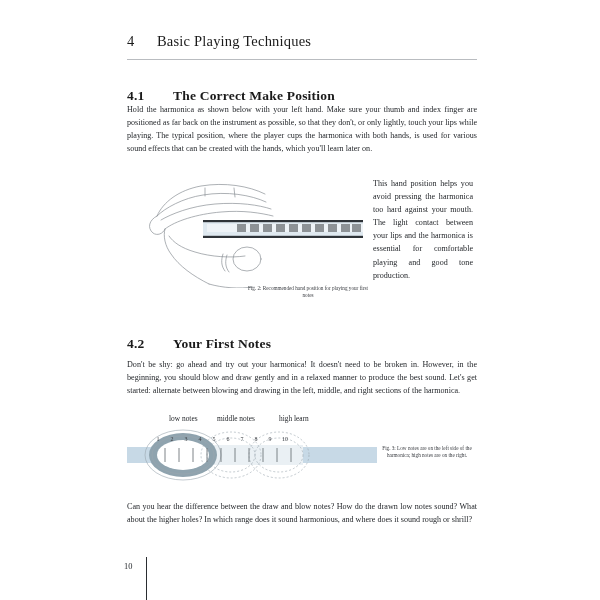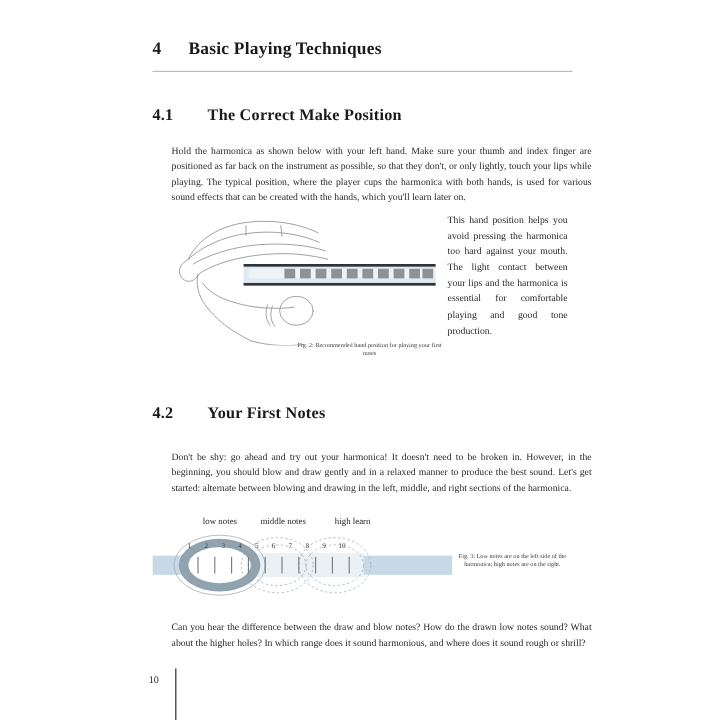--- a/index.html
+++ b/index.html
@@ -27,21 +27,21 @@
     top: 0;
     width: 350px;
   }
 
   
   .chapter-head {
     position: absolute;
     left: 0;
     top: 33px;
     width: 350px;
-    font-weight: bold;
+    font-weight: normal;
     font-size: 14.5px;
     letter-spacing: 0.2px;
     white-space: nowrap;
   }
   .chapter-num { display: inline-block; width: 30px; }
   .chapter-rule {
     position: absolute;
     left: 0;
     top: 59px;
     width: 350px;
@@ -59,21 +59,21 @@
   }
   .section-head.s41 { top: 72px; }
   .section-head.s42 { top: 320px; }
   .sec-num { display: inline-block; width: 46px; margin-top: 16px; }
 
   
   p.body {
     position: absolute;
     left: 0;
     width: 350px;
-    margin: 16px;
+    margin: 0;
     font-size: 8.1px;
     line-height: 13.1px;
     text-align: justify;
     color: #24272b;
   }
   p.p1 { top: 103px; }
   p.p2 { top: 358px; }
   p.p3 { top: 500px; }
 
   
@@ -103,21 +103,21 @@
     font-size: 8.1px;
     line-height: 13.1px;
     text-align: justify;
     color: #24272b;
   }
 
   
   .fig3 {
     position: absolute;
     left: 0px;
-    top: 430px;
+    top: 414px;
     width: 350px;
     height: 72px;
     text-decoration: underline;
   }
   .fig3 svg { display: block; }
   .fig3-labels {
     position: absolute;
     left: 0;
     top: 0;
     width: 350px;

